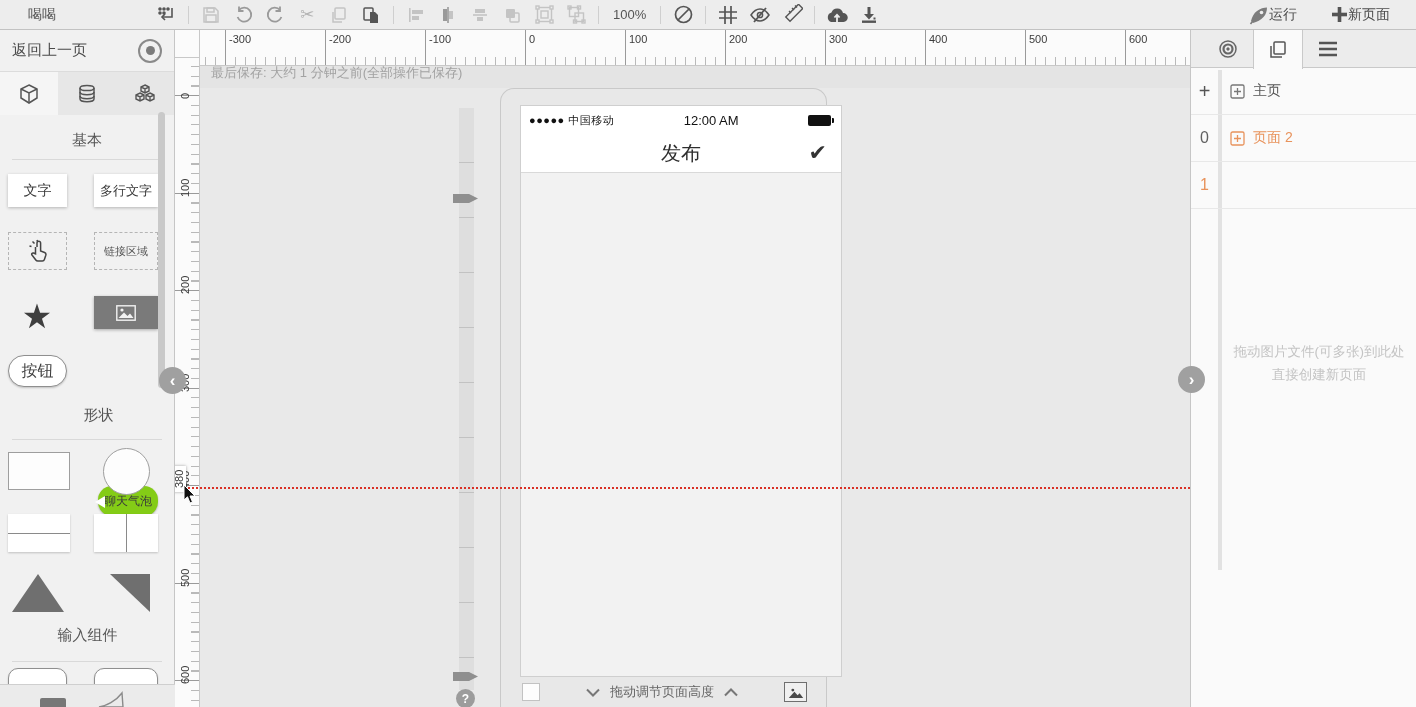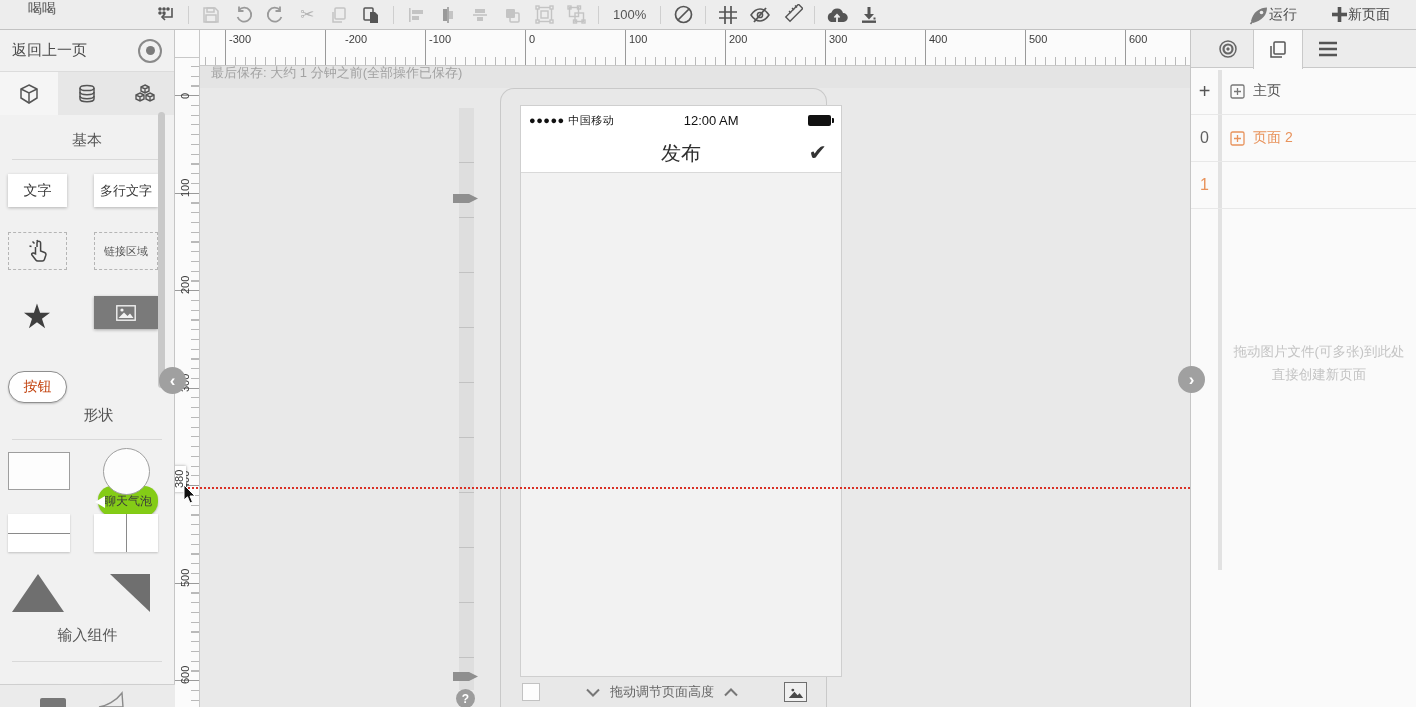--- a/index.html
+++ b/index.html
@@ -1,21 +1,21 @@
 <!DOCTYPE html>
 <html><head>
 <meta charset="utf-8">
 <style>
   * { margin:0; padding:0; box-sizing:border-box; }
   html,body { width:1416px; height:707px; overflow:hidden;
     font-family:"Liberation Sans","DejaVu Sans",sans-serif; background:#e9e9e9; position:relative; }
 
   
   .topbar { position:absolute; left:0; top:0; width:1416px; height:30px;
-    background:#ededed; border-bottom:1px solid #c2c2c2; display:flex; z-index:40; }
+    background:#ededed; border-bottom:1px solid #c2c2c2; display:flex; align-items:center; z-index:40; }
   .app-title { font-size:14px; color:#555; margin-left:28px; }
   .tb-group { display:flex; align-items:center; }
   .ti { width:32px; height:29px; display:flex; align-items:center; justify-content:center; color:#555; }
   .ti svg { display:block; }
   .ti.dim { color:#c4c4c4; }
   .ti.mid { color:#9a9a9a; }
   .sep { width:1px; height:18px; background:#cfcfcf; margin:0 6px; }
   .zoom-txt { font-size:13px; color:#555; padding:0 8px; }
   .tb-right { margin-left:auto; display:flex; align-items:center; margin-right:26px; gap:34px; }
   .tb-right .action { display:flex; align-items:center; gap:0; font-size:14px; color:#4c4c4c; }
@@ -32,22 +32,22 @@
   .target-ic i { width:9px; height:9px; background:#7c7c7c; border-radius:50%; }
   .side-tabs { height:43px; display:flex; background:#e7e7e7; }
   .side-tab { flex:1; display:flex; align-items:center; justify-content:center; color:#6b6b6b; }
   .side-tab.sel { background:#f5f5f5; }
   .sec-head { text-align:center; font-size:15px; color:#555; margin-top:16px; }
   .sec-div { height:1px; background:#d9d9d9; margin:9px 12px 0 12px; }
   .comp { position:absolute; display:flex; align-items:center; justify-content:center; }
   .white-box { background:#fff; box-shadow:0 1px 3px rgba(0,0,0,.25); font-size:14px; color:#3a3a3a; }
   .dash-box { border:1px dashed #b5b5b5; font-size:11px; color:#555; background:transparent; }
   .img-comp { background:#7a7a7a; color:#f2f2f2; box-shadow:0 1px 3px rgba(0,0,0,.3); }
-  .pill { background:#fff; border:1px solid #8f8f8f; border-radius:16px; font-size:14px; color:#c2410c;
-    box-shadow:0 1px 2px rgba(0,0,0,.2);margin-top:16px; }
+  .pill { background:#fff; border:1px solid #8f8f8f; border-radius:16px; font-size:16px; color:#404040;
+    box-shadow:0 1px 2px rgba(0,0,0,.2); }
   .bubble { background:#84cc16; border-radius:14px; font-size:12px; color:#3a3a3a;
     box-shadow:0 1px 2px rgba(0,0,0,.25); position:relative; }
   .bubble:before { content:""; position:absolute; left:-9px; top:10px; border:6px solid transparent;
     border-right:10px solid #fff; }
   .shape-rect { background:#fdfdfd; border:1px solid #9e9e9e; }
   .shape-circle { background:#fdfdfd; border:1px solid #9e9e9e; border-radius:50%; }
   .line-box { background:#fff; box-shadow:0 1px 2px rgba(0,0,0,.2); }
   .star-glyph { font-size:34px; color:#3f3f3f; line-height:1; }
   .scroll-thumb { position:absolute; left:158px; top:82px; width:7px; height:276px;
     background:#c9c9c9; border-radius:4px; }
@@ -451,21 +451,21 @@
   <div class="guide-line"></div>
   <div class="guide-tip">380</div>
   <svg class="cursor" width="15" height="21" viewBox="0 0 15 21">
     <path d="M1 1 L1 16 L4.5 12.8 L7 19 L9.5 18 L7 12 L12 12 Z" fill="#111" stroke="#fff" stroke-width="1"></path>
   </svg>
 
   <div class="hruler">
       <i class="tick-h" style="left: 25px;"></i>
       <span class="lbl-h" style="left: 29px;">-300</span>
       <i class="tick-h" style="left: 125px;"></i>
-      <span class="lbl-h" style="left: 129px; margin-left: 16px;">-200</span>
+      <span class="lbl-h" style="left: 129px;">-200</span>
       <i class="tick-h" style="left: 225px;"></i>
       <span class="lbl-h" style="left: 229px;">-100</span>
       <i class="tick-h" style="left: 325px;"></i>
       <span class="lbl-h" style="left: 329px;">0</span>
       <i class="tick-h" style="left: 425px;"></i>
       <span class="lbl-h" style="left: 429px;">100</span>
       <i class="tick-h" style="left: 525px;"></i>
       <span class="lbl-h" style="left: 529px;">200</span>
       <i class="tick-h" style="left: 625px;"></i>
       <span class="lbl-h" style="left: 629px;">300</span>

